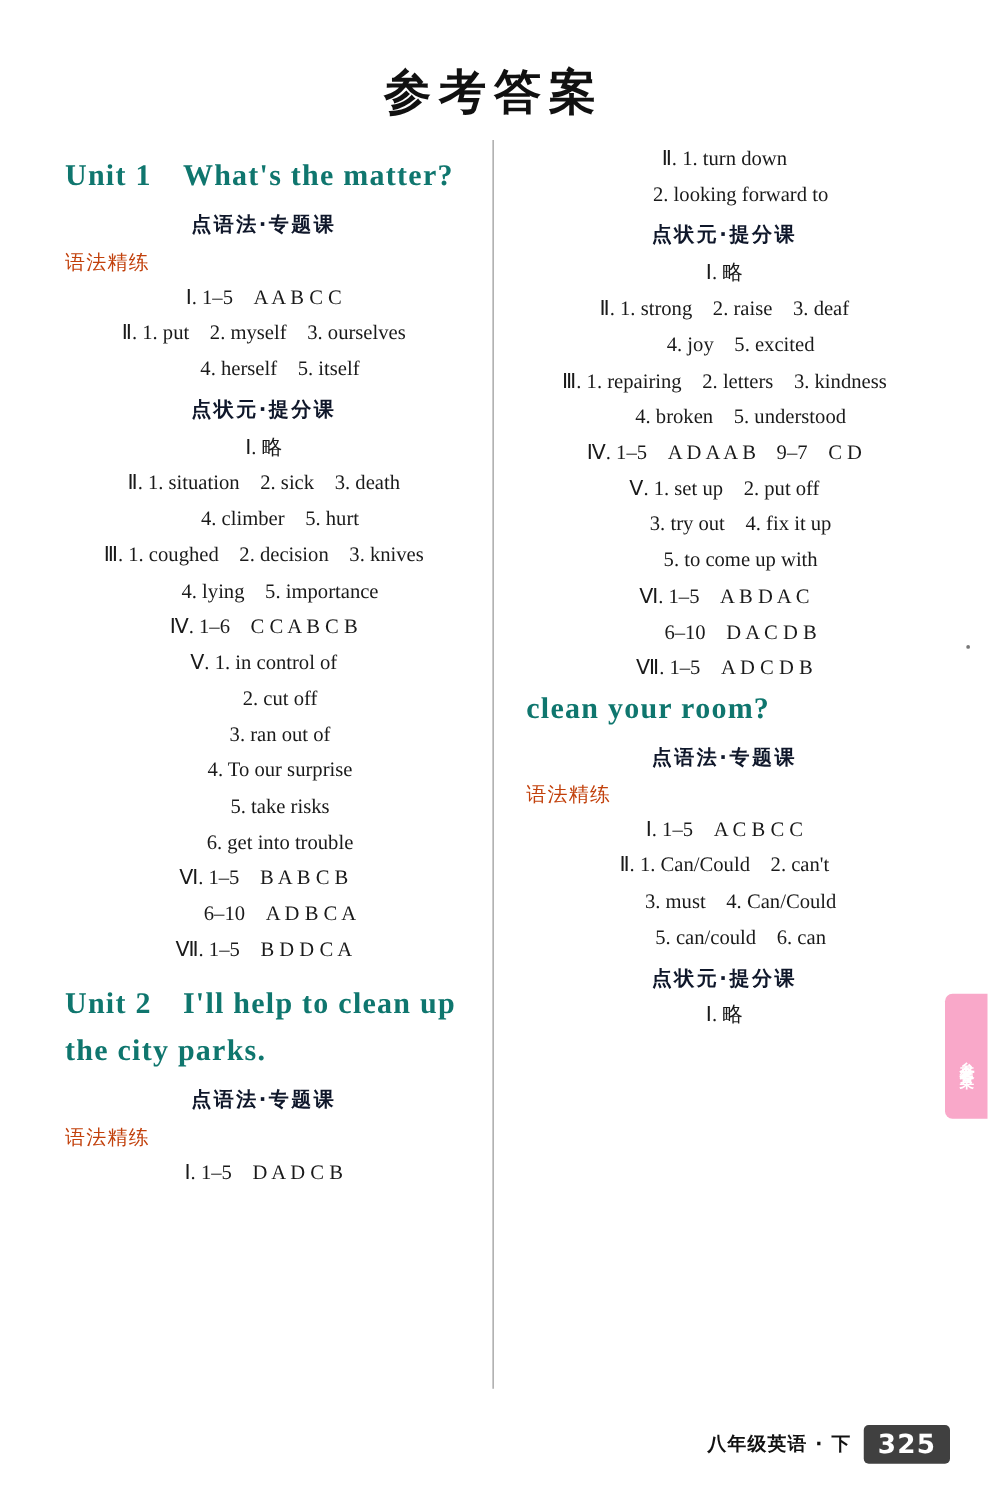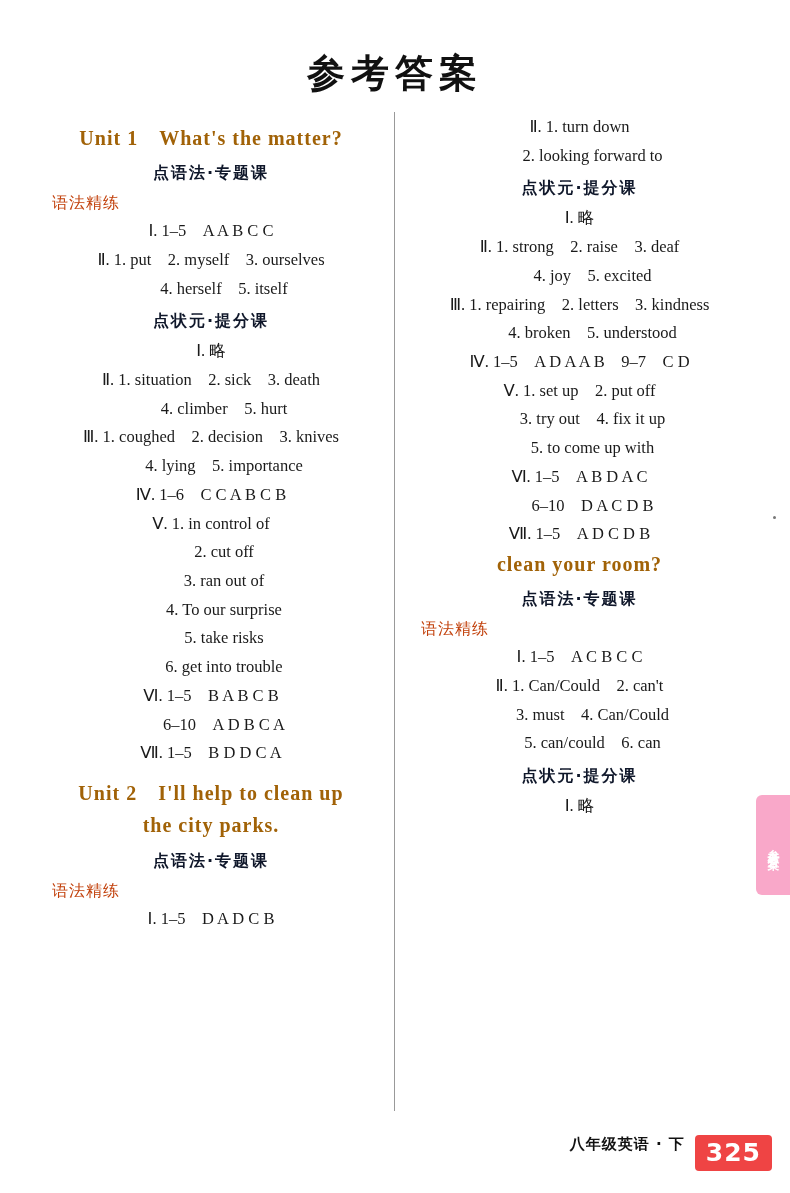--- a/index.html
+++ b/index.html
@@ -35,25 +35,25 @@
     width:50%;
     box-sizing:border-box;
     padding:0 18px;
     font-size:16.5px;
     line-height:1.62;
   }
   .col.left{border-right:1px solid #999;padding-right:24px;}
   .col.right{padding-left:26px;}
 
   .unit-head{
-    color:#a16207;
+    color:#0f766e;
     font-family:"Liberation Serif", serif;
     font-weight:bold;
-    font-size:20px;
-    text-align:center;
+    font-size:24px;
+    text-align:left;
     margin:10px 0 2px 0;
     letter-spacing:1px;
   }
   .unit-head.line2{margin-top:-2px;}
   .sub-head{
     color:#0f172a;
     text-align:center;
     font-family:"DejaVu Sans", sans-serif;
     font-weight:bold;
     font-size:16px;
@@ -72,37 +72,38 @@
     margin:2px 0;
     white-space:nowrap;
     text-align:center;
   }
   .indent{padding-left:26px;}
 
   .footer{
     position:absolute;
     left:0;right:0;bottom:22px;
     display:flex;
+    align-items:center;
     justify-content:flex-end;
-    padding-right:18px;
+    padding-right:30px;
     gap:10px;
   }
   .footer-label{
     font-family:"DejaVu Sans", sans-serif;
     font-weight:bold;
     font-size:15px;
     color:#111;
     letter-spacing:1px;
   }
   .page-num{
-    background:#ef4444;
+    background:#404040;
     color:#fff;
     font-family:"DejaVu Sans", sans-serif;
     font-weight:bold;
-    font-size:25px;
+    font-size:21px;
     padding:3px 11px 4px 11px;
     border-radius:4px;
     letter-spacing:1px;
   }
   .side-tab{
     position:absolute;
     right:0;
     top:795px;
     width:34px;
     height:100px;

